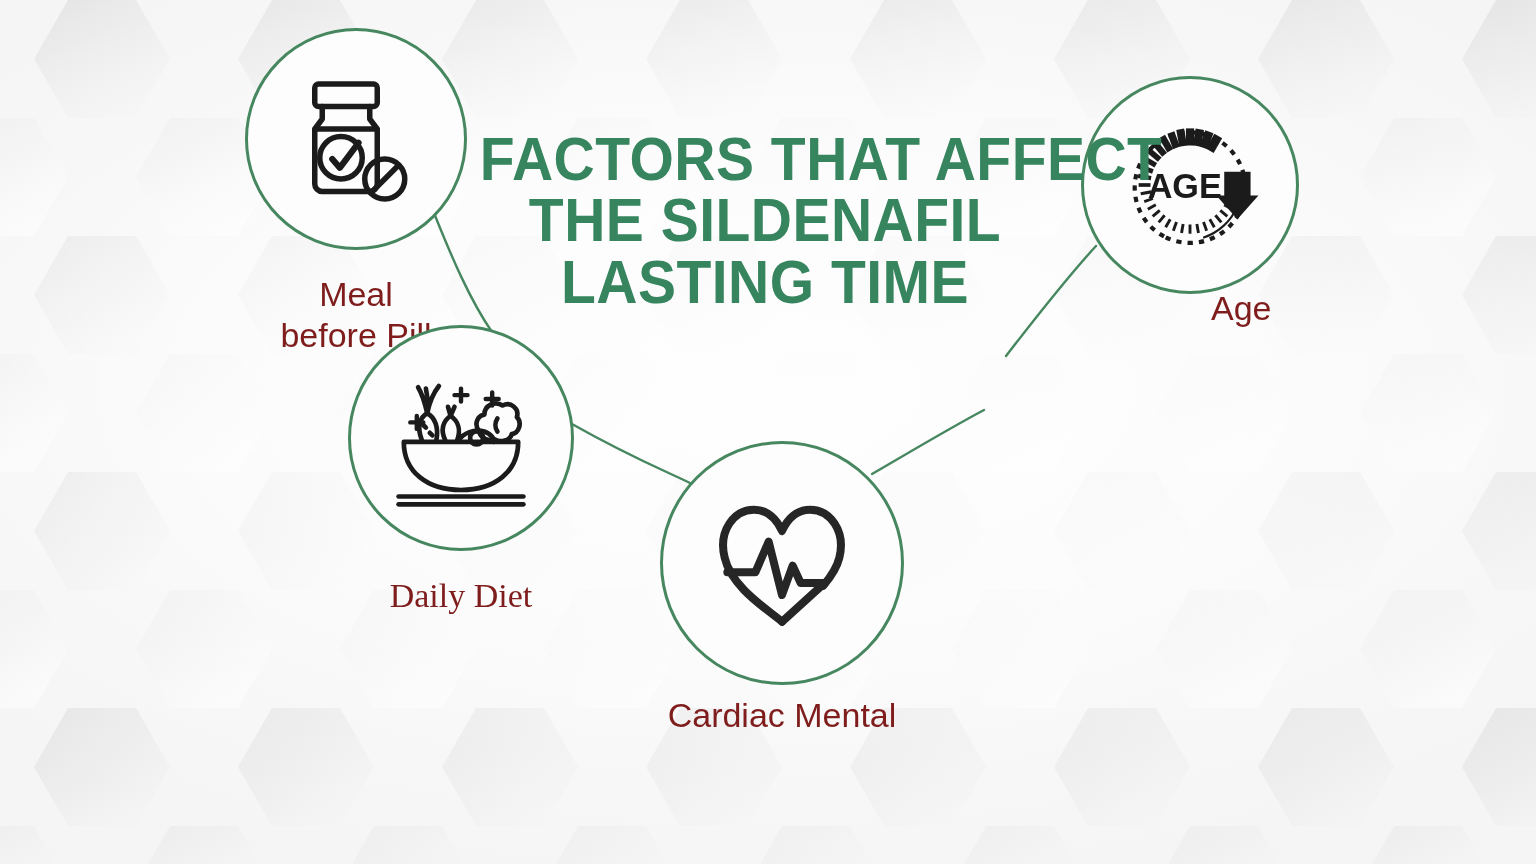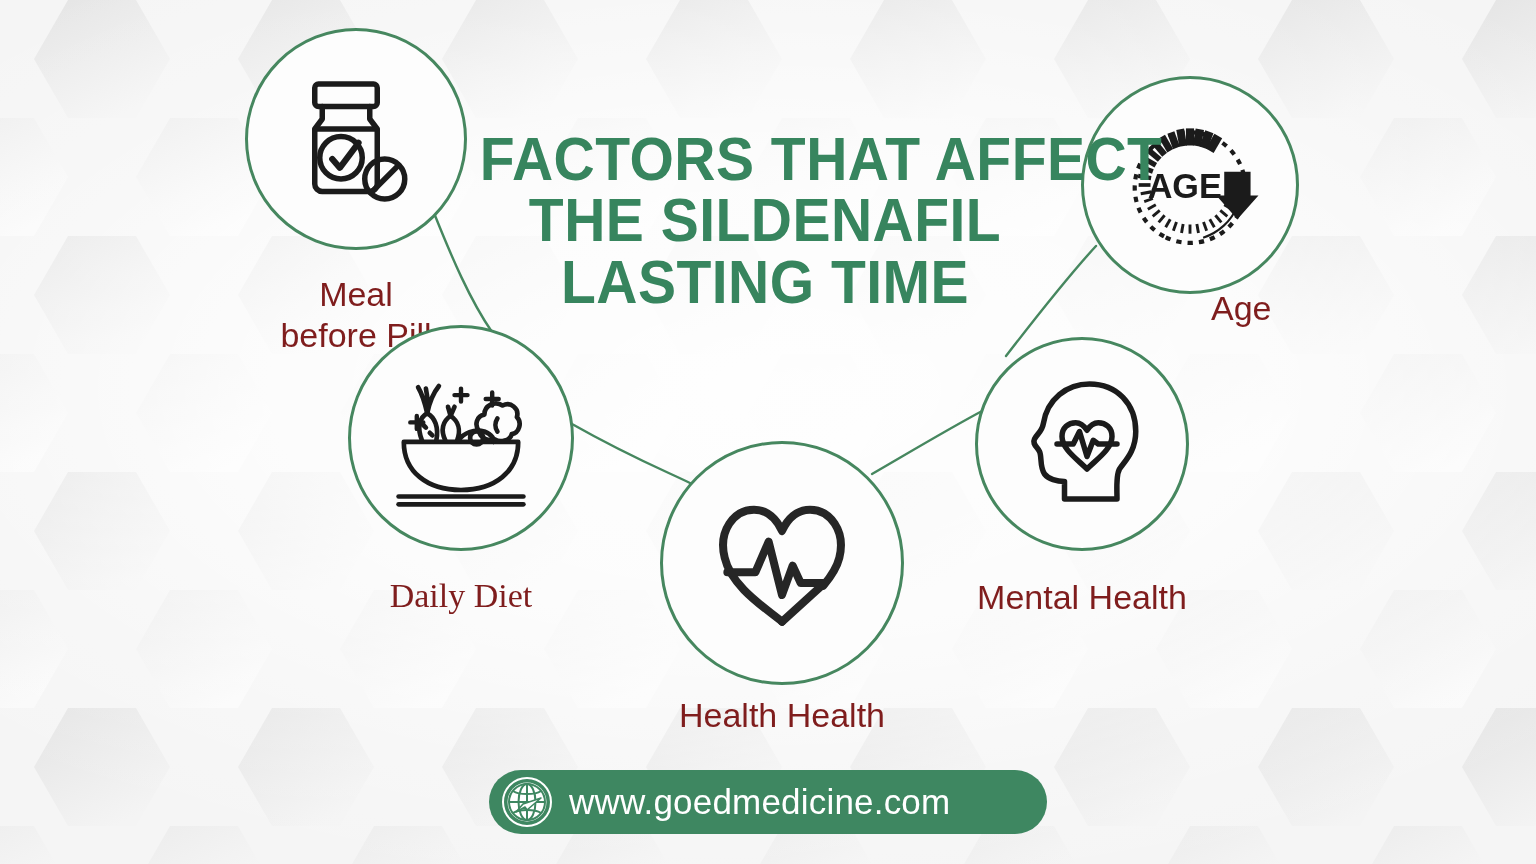--- a/index.html
+++ b/index.html
@@ -216,41 +216,23 @@
   <div class="node" id="node-cardiac" style="left:660px; top:441px; width:244px; height:244px;">
     <div class="bubble">
       <svg width="160" height="160" viewBox="0 0 120 120">
         <g fill="none" stroke="#262626" stroke-width="6" stroke-linejoin="round" stroke-linecap="round">
           <path d="M60 104 C48 94 22 78 17 56 C12 36 24 20 39 20 C49 20 56 27 60 36
                    C64 27 71 20 81 20 C96 20 108 36 103 56 C101 64 96 71 91 77"></path>
           <path d="M19 67 L40 67 L50 44 L60 84 L68 62 L74 75 L92 75 L60 104"></path>
         </g>
       </svg>
     </div>
-    <div class="caption">Health Health</div>
-  </div>
-
-  <div class="node" id="node-mental" style="left:975px; top:337px; width:214px; height:214px;">
-    <div class="bubble">
-      <svg width="150" height="150" viewBox="0 0 120 120">
-        <g fill="none" stroke="#1b1b1b" stroke-width="4.4" stroke-linejoin="round" stroke-linecap="round">
-
-          <path d="M46 104 L46 90 C40 90 33 88 30 84 C26 78 28 70 26 66 C24 62 20 60 22 56
-                   C24 52 28 50 29 44 C32 24 48 12 66 12 C88 12 103 28 103 50
-                   C103 66 94 74 90 80 C87 85 88 96 88 104 Z"></path>
-
-          <path d="M64 80 C56 72 44 64 44 54 C44 47 49 43 55 43 C59 43 62 46 64 49
-                   C66 46 69 43 73 43 C79 43 84 47 84 54 C84 64 72 72 64 80 Z"></path>
-
-          <path d="M40 60 L53 60 L58 50 L64 70 L69 57 L73 60 L88 60"></path>
-        </g>
-      </svg>
-    </div>
-    <div class="caption">Mental Health</div>
-  </div>
+    <div class="caption">Cardiac Mental</div>
+  </div>
+
 
   <div class="node" id="node-age" style="left:1081px; top:76px; width:218px; height:218px;">
     <div class="bubble">
       <svg width="158" height="158" viewBox="0 0 120 120">
 
         <g stroke="#1b1b1b" fill="none" stroke-linecap="butt">
           <circle cx="60" cy="62" r="42" stroke-width="3.2" stroke-dasharray="4 4.4" transform="rotate(118 60 62)" stroke-dashoffset="0" style="stroke-dasharray:4 4.6"></circle>
           <circle cx="60" cy="60" r="42" stroke-width="5.5" stroke-dasharray="5.4 4" transform="rotate(-96 60 60)" stroke-dashoffset="0" pathLength="100" style="stroke-dasharray:2.6 2.1; stroke-dashoffset:0;" opacity="0"></circle>
         </g>
 
@@ -349,31 +331,14 @@
 
         <polygon points="88,52 104,52 96,52 96,70 104,70 96,84 88,70 96,70 96,52" fill="#1b1b1b"></polygon>
         <polygon points="86,50 106,50 106,68 112,68 96,86 80,68 86,68" fill="#1b1b1b"></polygon>
 
         <text x="56" y="70" text-anchor="middle" fill="#1b1b1b" font-family="'Liberation Sans', sans-serif" font-weight="bold" font-size="26">AGE</text>
       </svg>
     </div>
     <div class="caption">Age</div>
   </div>
 
-  <div id="footer-bar">
-    <svg width="52" height="52" viewBox="0 0 52 52">
-      <circle cx="26" cy="26" r="24" fill="none" stroke="#ffffff" stroke-width="2"></circle>
-      <circle cx="26" cy="26" r="19.5" fill="#ffffff"></circle>
-      <g fill="none" stroke="#3e8761" stroke-width="1.9">
-        <circle cx="26" cy="26" r="19.5" fill="none" stroke="#3e8761" stroke-width="0"></circle>
-        <circle cx="26" cy="26" r="18" stroke="#3e8761" stroke-width="2"></circle>
-        <ellipse cx="26" cy="26" rx="8.5" ry="18" stroke="#3e8761" stroke-width="2"></ellipse>
-        <line x1="8" y1="26" x2="44" y2="26" stroke="#3e8761" stroke-width="2"></line>
-        <path d="M12 15 C18 19 34 19 40 15" stroke="#3e8761" stroke-width="2"></path>
-        <path d="M12 37 C18 33 34 33 40 37" stroke="#3e8761" stroke-width="2"></path>
-        <line x1="26" y1="8" x2="26" y2="44" stroke="#3e8761" stroke-width="2"></line>
-      </g>
-      <path d="M15 36 L22 28 L40 22 L26 34 L24 31 Z" fill="#ffffff" stroke="#3e8761" stroke-width="1.6" stroke-linejoin="round"></path>
-    </svg>
-    <span id="footer-url">www.goedmedicine.com</span>
-  </div>
 
 </div>
 
 </body></html>

